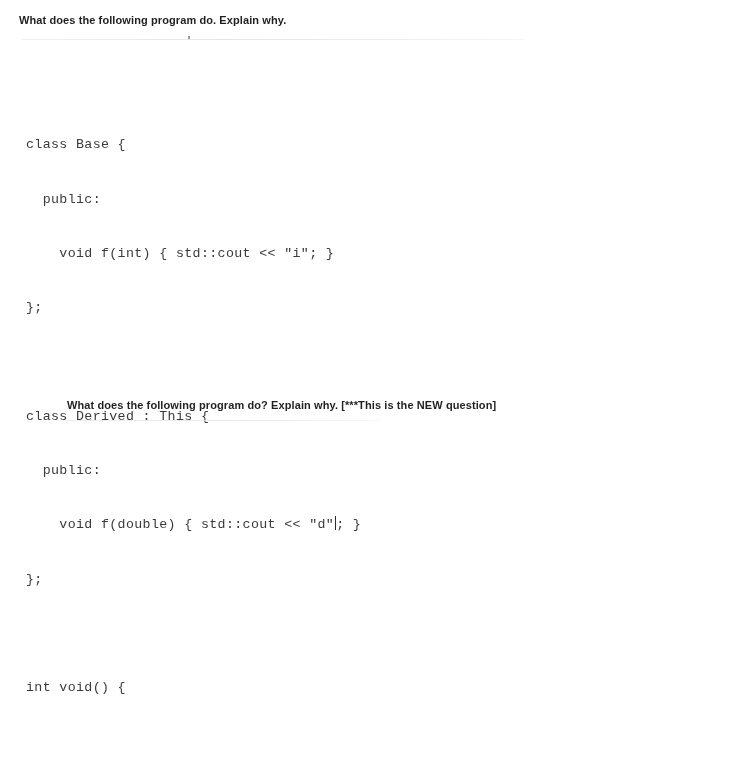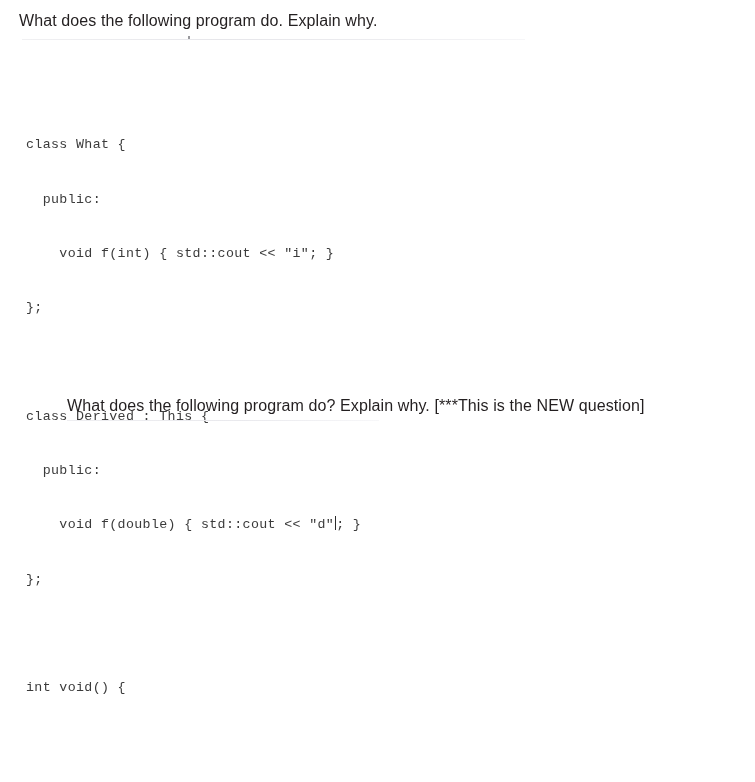--- a/index.html
+++ b/index.html
@@ -32,22 +32,22 @@
   }
   .qblock-2 {
     position: absolute;
     left: 46px;
     top: 386px;
     width: 709px;
   }
 
   .q-heading {
     font-family: "Liberation Sans", sans-serif;
-    font-weight: normal;
-    font-size: 16px;
+    font-weight: bold;
+    font-size: 11px;
     line-height: 15px;
     color: #231f20;
     letter-spacing: 0.1px;
     white-space: nowrap;
   }
   .qblock-1 .q-heading {
     margin: 13px 0 0 19px;
   }
   .qblock-2 .q-heading {
     margin: 12px 0 4px 21px;
@@ -119,21 +119,21 @@
 
   <section class="qblock-1">
 
     <div class="q-heading">What does the following program do. Explain why.</div>
 
     <hr class="rule rule-1">
     <span class="rule-dot"></span>
 
     <div class="code code-1">
       <div class="code-line blank">&nbsp;</div>
-      <div class="code-line">class What {</div>
+      <div class="code-line">class Base {</div>
       <div class="code-line">  public:</div>
       <div class="code-line">    void f(int) { std::cout &lt;&lt; "i"; }</div>
       <div class="code-line">};</div>
       <div class="code-line blank">&nbsp;</div>
       <div class="code-line">class Derived : This {</div>
       <div class="code-line">  public:</div>
       <div class="code-line"><span>    void f(double) { std::cout &lt;&lt; "d"</span><span class="caret"></span><span>; }</span></div>
       <div class="code-line">};</div>
       <div class="code-line blank">&nbsp;</div>
       <div class="code-line">int void() {</div>

